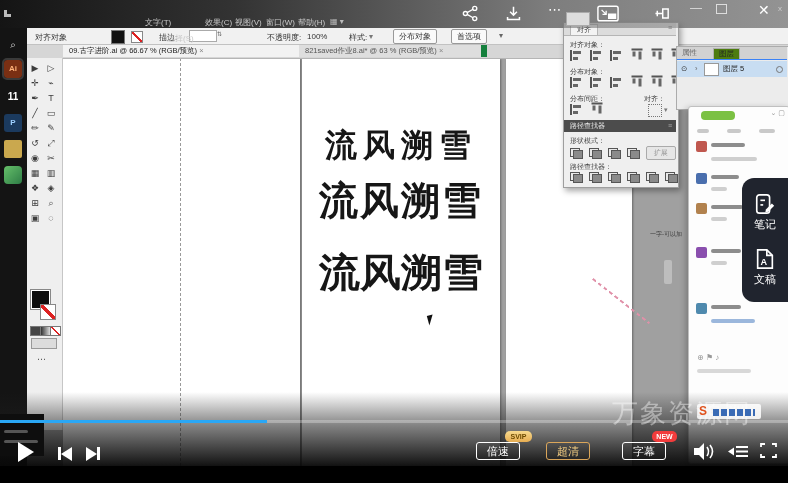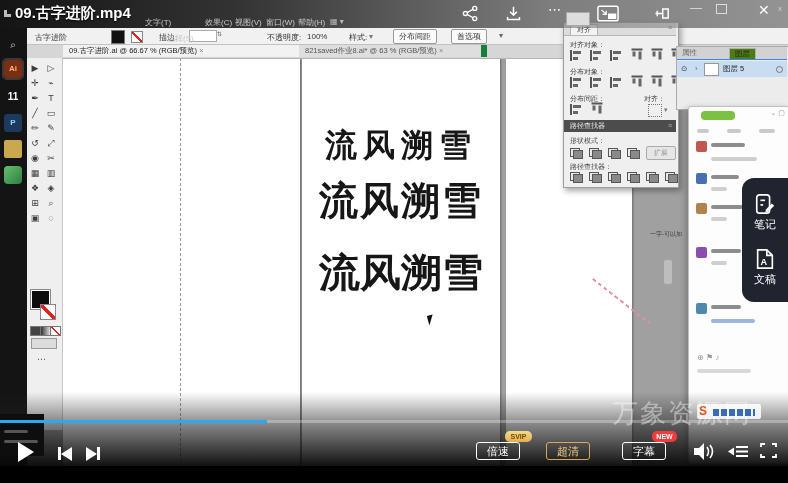--- a/index.html
+++ b/index.html
@@ -70,32 +70,32 @@
   <div class="zi" style="top:174px;font-size:39px;font-weight:800;letter-spacing:2px;">流风溯雪</div>
   <div class="zi" style="top:246px;font-size:41px;font-weight:900;letter-spacing:0;transform:scaleY(.96);">流风溯雪</div>
 
   <div class="abs" style="left:650px;top:230px;font-size:6px;color:#3a3a3a;white-space:nowrap;">一字-可以加</div>
   <div class="abs" style="left:585px;top:300px;width:72px;height:2px;transform:rotate(38deg);background:repeating-linear-gradient(90deg,#e090a8 0 4px,transparent 4px 7px);"></div>
   <div class="abs" style="left:664px;top:260px;width:8px;height:24px;background:#bdbdbd;border-radius:2px;"></div>
 
   <div class="abs" style="left:428px;top:315px;width:0;height:0;border-left:6px solid #111;border-bottom:10px solid transparent;transform:rotate(-15deg);"></div>
 
   <div class="abs ctrlbar">
-    <span class="abs" style="left:8px;top:4px;">古字进阶</span>
+    <span class="abs" style="left:8px;top:4px;">对齐对象</span>
     <span class="abs" style="left:84px;top:2px;width:12px;height:12px;background:#111;border:1px solid #777;"></span>
     <span class="abs" style="left:104px;top:3px;width:10px;height:10px;background:#fff;border:1px solid #888;
           background-image:linear-gradient(45deg,transparent 44%,#d22 44%,#d22 56%,transparent 56%);"></span>
     <span class="abs" style="left:132px;top:4px;">描边:</span>
     <span class="abs" style="left:162px;top:2px;width:26px;height:10px;background:#fff;border:1px solid #aaa;"></span>
     <span class="abs" style="left:190px;top:2px;font-size:6px;color:#666;">⇅</span>
     <span class="abs" style="left:240px;top:4px;">不透明度:</span>
     <span class="abs" style="left:280px;top:4px;">100%</span>
     <span class="abs" style="left:322px;top:4px;">样式:</span>
     <span class="abs" style="left:342px;top:4px;color:#777;">▾</span>
-    <span class="abs" style="left:366px;top:1px;padding:1px 5px;background:#fafafa;border:1px solid #999;border-radius:2px;">分布间距</span>
+    <span class="abs" style="left:366px;top:1px;padding:1px 5px;background:#fafafa;border:1px solid #999;border-radius:2px;">分布对象</span>
     <span class="abs" style="left:424px;top:1px;padding:1px 5px;background:#fafafa;border:1px solid #999;border-radius:2px;">首选项</span>
     <span class="abs" style="left:472px;top:3px;color:#666;">▾</span>
   </div>
 
   <div class="abs tabbar">
     <div class="doc-tab" style="left:36px;width:235px;background:#f2f2f2;color:#222;">
       <span>09.古字进阶.ai @ 66.67 % (RGB/预览)</span>
       <span style="color:#888;"> ×</span>
     </div>
     <div class="doc-tab" style="left:272px;width:170px;background:#dedede;color:#555;">
@@ -199,21 +199,21 @@
       <span class="pfic"></span>
       <span class="pfic"></span>
       <span class="pfic"></span>
       <span class="pfic"></span>
     </div>
   </div>
 
   <div class="abs layerspanel">
     <div class="abs" style="left:0;top:0;width:110px;height:12px;background:#d2d2d2;border-bottom:1px solid #3b82f6;">
       <span class="abs" style="left:5px;top:1px;color:#666;">属性</span>
-      <span class="abs" style="left:52px;top:1px;background:#4d7c0f;padding:0 5px;border:1px solid #b0b0b0;border-bottom:none;color:#222;">图层</span>
+      <span class="abs" style="left:36px;top:1px;background:#4d7c0f;padding:0 5px;border:1px solid #b0b0b0;border-bottom:none;color:#222;">图层</span>
     </div>
     <div class="abs" style="left:0;top:14px;width:110px;height:16px;background:#c8ddf2;line-height:16px;">
       <span class="abs" style="left:4px;top:0;color:#333;">⊙</span>
       <span class="abs" style="left:18px;top:0;color:#666;">›</span>
       <span class="abs" style="left:27px;top:2px;width:13px;height:11px;background:#fff;border:1px solid #999;"></span>
       <span class="abs" style="left:46px;top:0;color:#222;">图层 5</span>
       <span class="abs" style="left:99px;top:5px;width:5px;height:5px;border:1px solid #777;border-radius:50%;"></span>
     </div>
   </div>
 
@@ -240,21 +240,20 @@
     <span class="bar" style="left:22px;top:212px;width:44px;background:#9bb7dc;"></span>
     <span class="abs" style="left:8px;top:246px;font-size:8px;color:#999;">⊕ ⚑ ♪</span>
     <span class="bar" style="left:8px;top:262px;width:54px;background:#d8d8d8;"></span>
     <span class="abs" style="left:8px;top:300px;width:7px;height:7px;border:1px solid #aaa;"></span>
     <span class="bar" style="left:20px;top:302px;width:26px;background:#cfcfcf;"></span>
   </div>
 
   <div class="abs topbar">
     <span class="abs" style="left:4px;top:10px;width:7px;height:7px;
           background:linear-gradient(90deg,#bbb 45%,transparent 45%),linear-gradient(0deg,#bbb 45%,transparent 45%);"></span>
-    <span class="vtitle">09.古字进阶.mp4</span>
     <span class="menu-item" style="left:145px;">文字(T)</span>
     <span class="menu-item" style="left:167px;margin-top:16px;">选择(S)</span>
     <span class="menu-item" style="left:205px;">效果(C)</span>
     <span class="menu-item" style="left:235px;">视图(V)</span>
     <span class="menu-item" style="left:266px;">窗口(W)</span>
     <span class="menu-item" style="left:298px;">帮助(H)</span>
     <span class="menu-item" style="left:330px;color:#bbb;">▦ ▾</span>
 
     <span class="top-ic" style="left:462px;">
       <svg width="17" height="17" viewBox="0 0 20 20">

